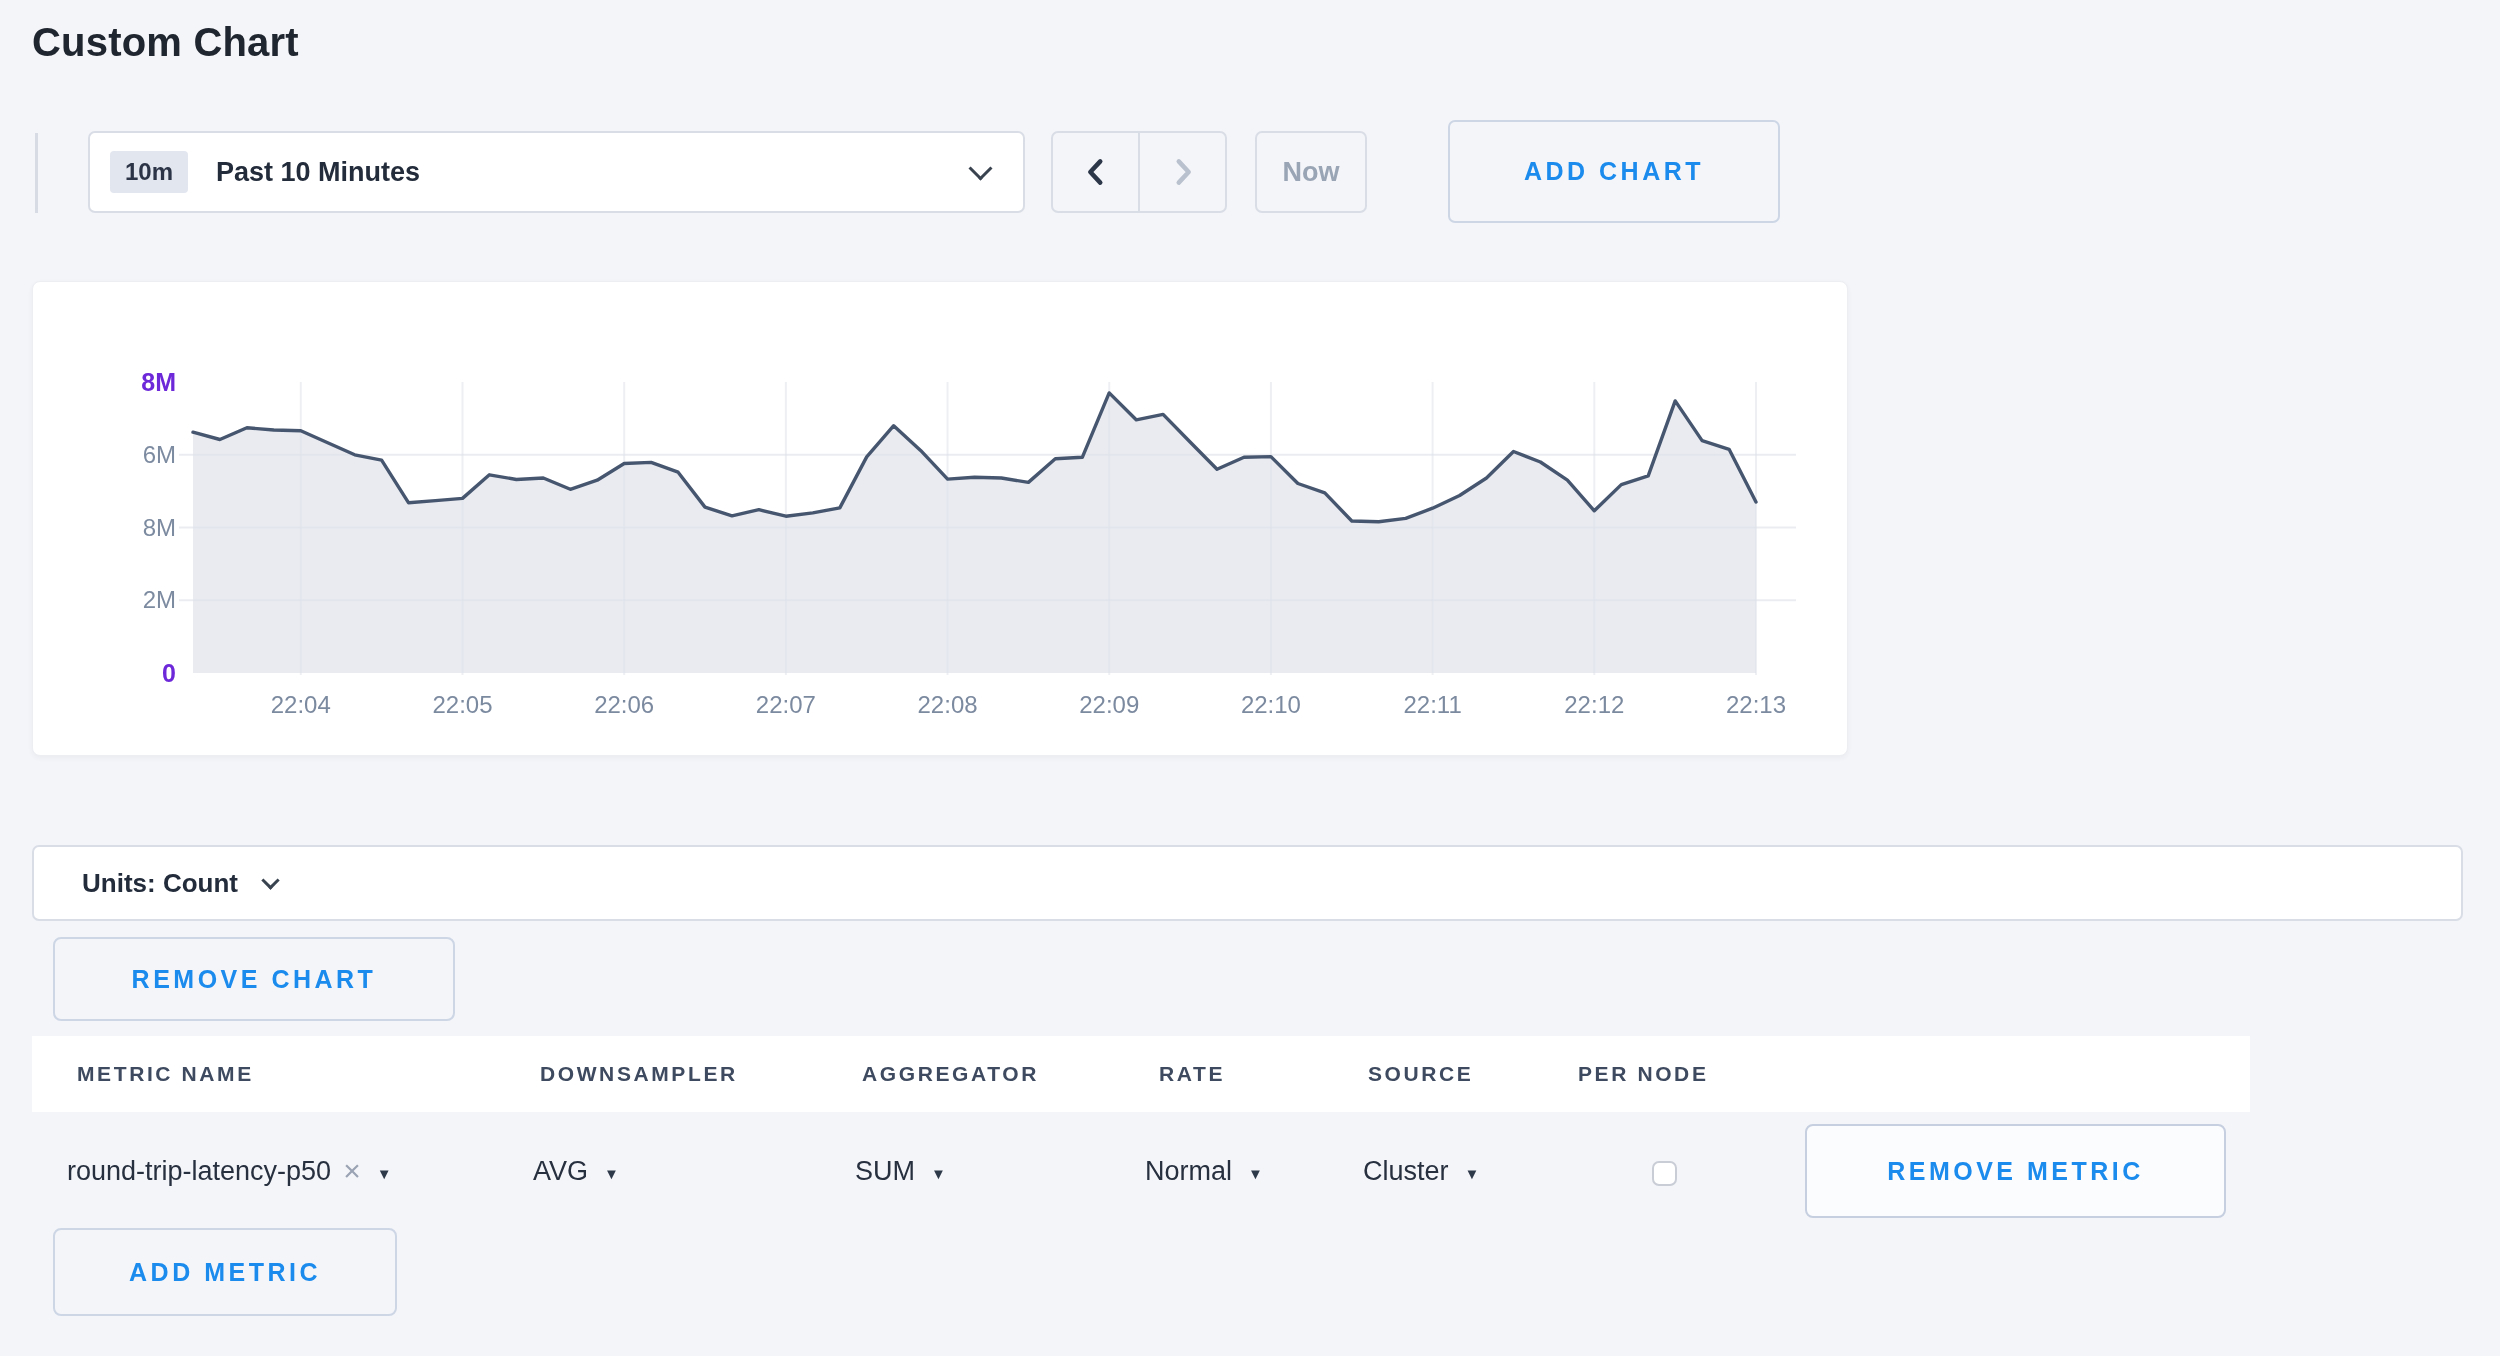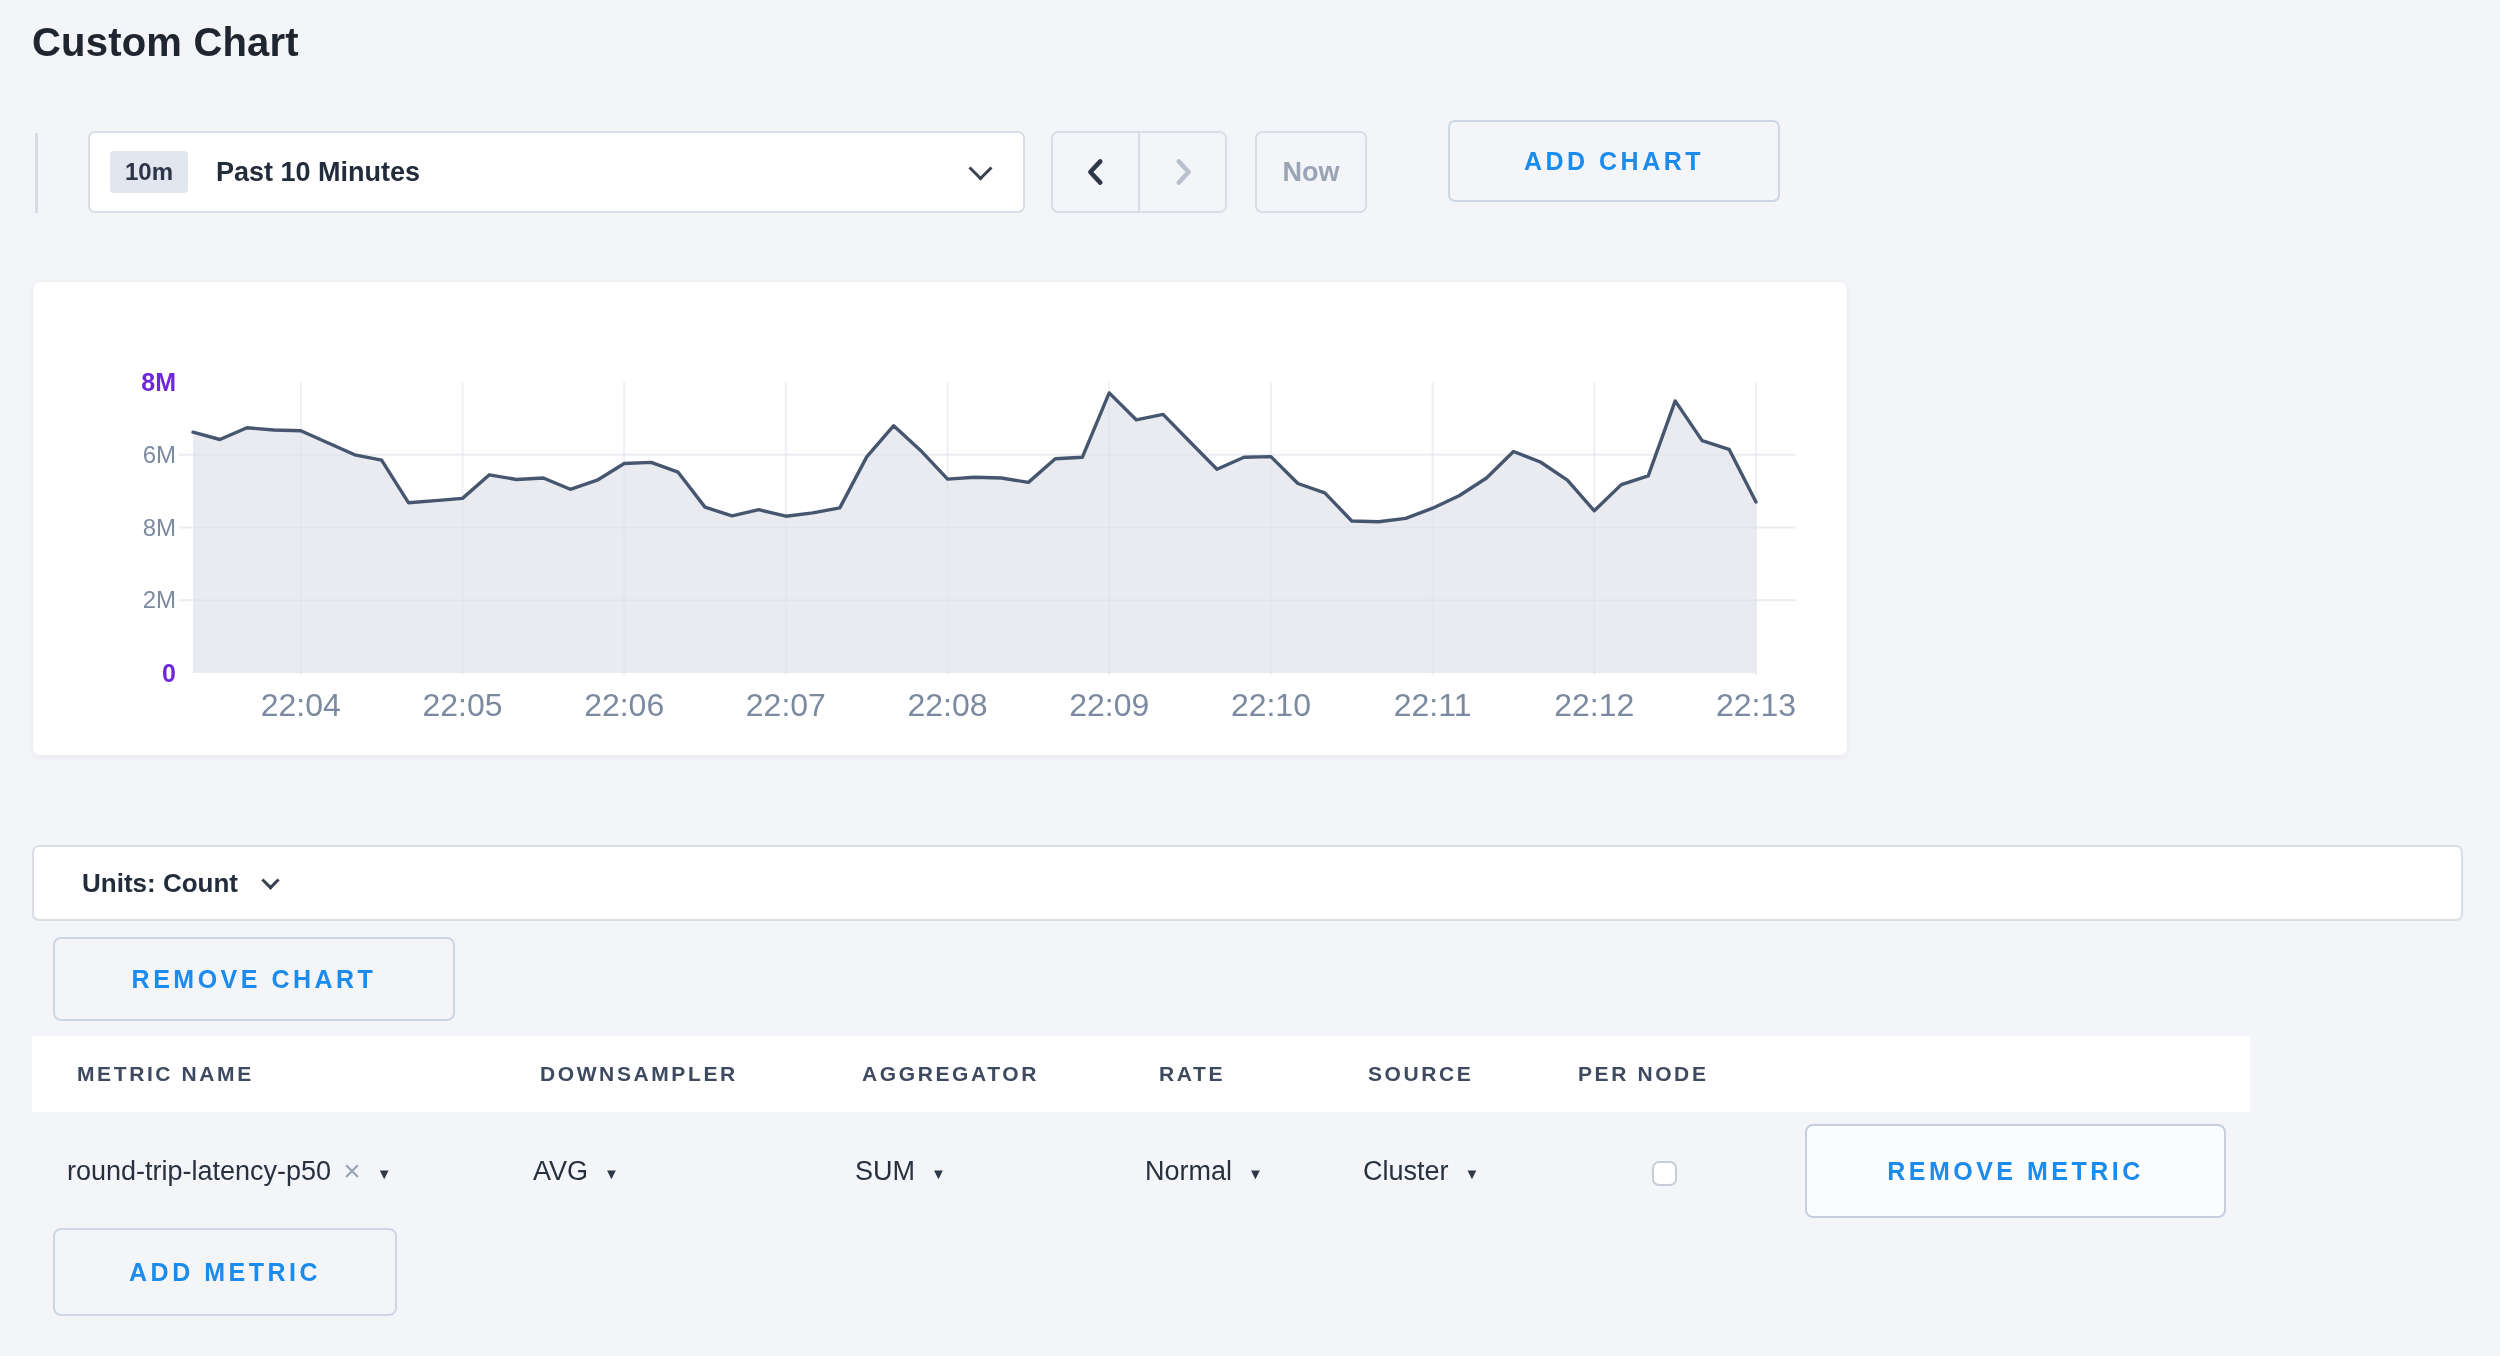--- a/index.html
+++ b/index.html
@@ -49,33 +49,33 @@
     display:flex; align-items:center; justify-content:center;
     font-size:27px; font-weight:700; color:#99a4b4; cursor:default;
   }
 
   .blue-btn {
     border:2px solid #ccd6e5; border-radius:8px;
     display:flex; align-items:center; justify-content:center;
     font-size:25px; font-weight:700; color:#1b8bed; letter-spacing:3.5px;
     cursor:pointer; background:transparent;
   }
-  .add-chart { left:1448px; top:120px; width:332px; height:82px; border-radius:7px; }
+  .add-chart { left:1448px; top:120px; width:332px; height:103px; border-radius:7px; }
 
   
   .chart-card {
     left:32px; top:281px; width:1816px; height:475px;
     background:#ffffff; border-radius:8px;
     border:1px solid #eceef2;
     box-shadow:0 2px 5px rgba(40,50,70,0.05);
   }
   .chart-card svg { position:absolute; left:0; top:0; }
   .ytick { position:absolute; width:103px; text-align:right; font-size:24px; color:#7d8ba1; line-height:34px; height:34px; }
   .ytick.strong { font-weight:700; color:#6d28d9; font-size:25px; }
-  .xtick { position:absolute; width:130px; text-align:center; font-size:32px; color:#7c8aa0; line-height:34px; height:34px; }
+  .xtick { position:absolute; width:130px; text-align:center; font-size:24px; color:#7c8aa0; line-height:34px; height:34px; }
 
   
   .units-bar {
     left:32px; top:845px; width:2431px; height:76px;
     background:#ffffff; border:2px solid #d9dde6; border-radius:7px;
     display:flex; align-items:center; padding:0 48px; cursor:pointer;
   }
   .units-label { font-size:26px; font-weight:700; color:#232c3b; }
   .units-chevron {
     width:13px; height:13px; border-right:3px solid #39424f; border-bottom:3px solid #39424f;

